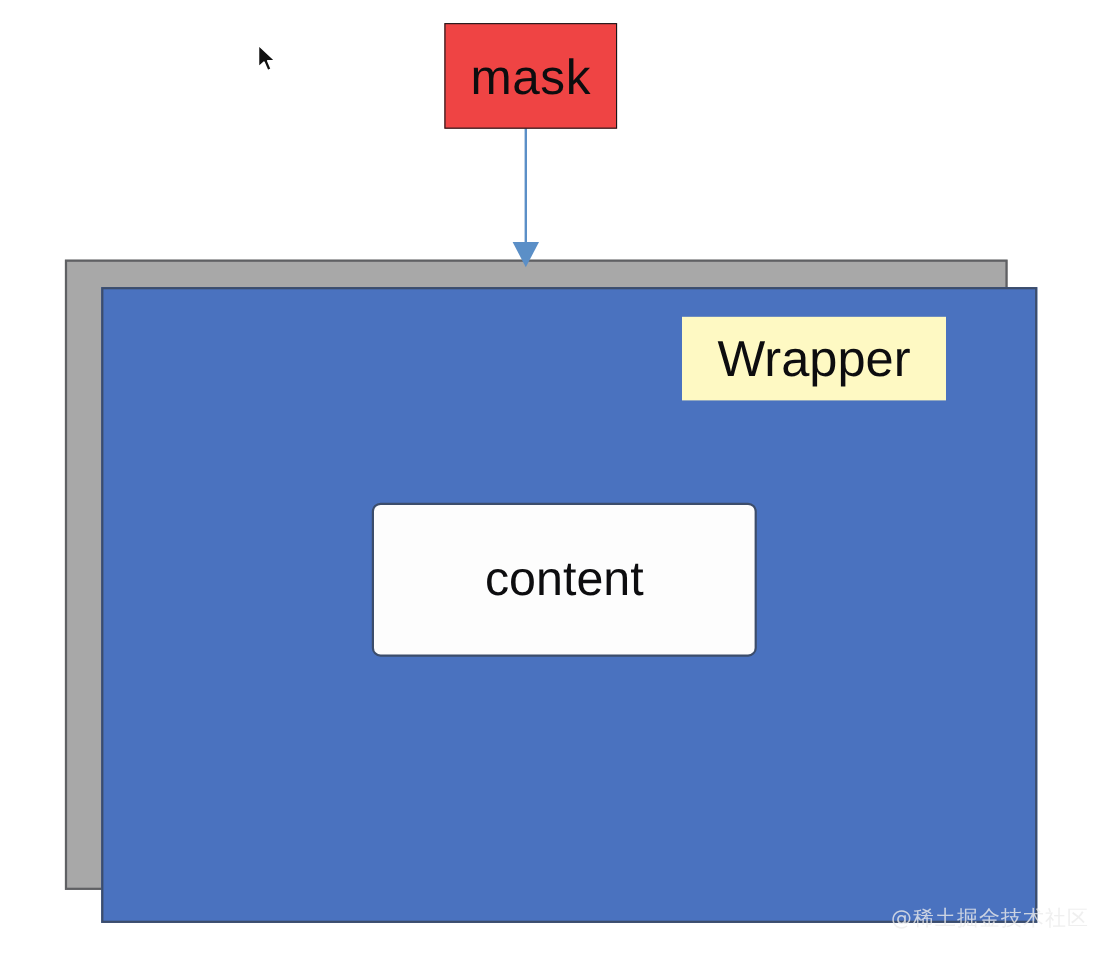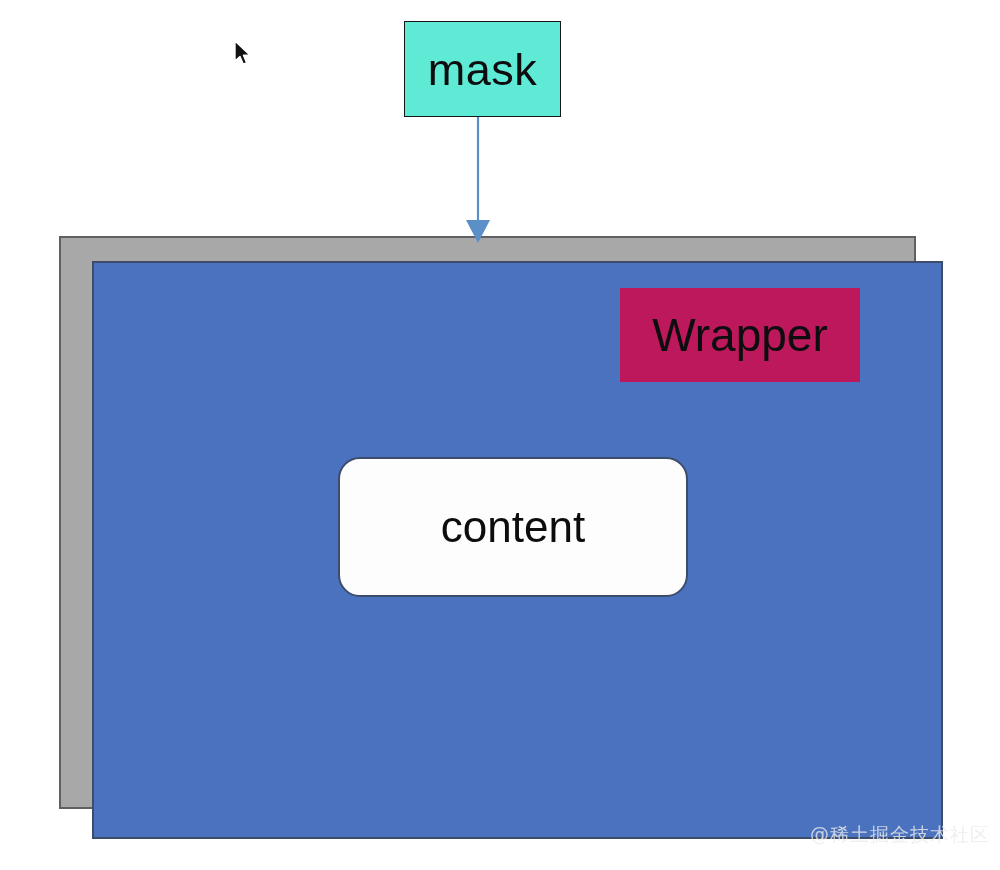--- a/index.html
+++ b/index.html
@@ -18,21 +18,21 @@
     overflow: hidden;
   }
 
   
   .mask-box {
     position: absolute;
     left: 404px;
     top: 21px;
     width: 157px;
     height: 96px;
-    background: #5eead4;
+    background: #ef4444;
     border: 1.5px solid #17171a;
     box-sizing: border-box;
     display: flex;
     align-items: center;
     justify-content: center;
     z-index: 40;
   }
   .mask-box .label {
     font-size: 45px;
     color: #0d0d0f;
@@ -74,22 +74,22 @@
     box-sizing: border-box;
     z-index: 20;
   }
 
   
   .wrapper-label-box {
     position: absolute;
     left: 620px;
     top: 288px;
     width: 240px;
-    height: 94px;
-    background: #be185d;
+    height: 76px;
+    background: #fef9c3;
     box-sizing: border-box;
     display: flex;
     align-items: center;
     justify-content: center;
     z-index: 25;
   }
   .wrapper-label-box .label {
     font-size: 46px;
     color: #0d0d0f;
     line-height: 1;
@@ -97,21 +97,21 @@
 
   
   .content-box {
     position: absolute;
     left: 338px;
     top: 457px;
     width: 350px;
     height: 140px;
     background: #fdfdfd;
     border: 2px solid #3c4d6b;
-    border-radius: 22px;
+    border-radius: 8px;
     box-sizing: border-box;
     display: flex;
     align-items: center;
     justify-content: center;
     z-index: 25;
   }
   .content-box .label {
     font-size: 44px;
     color: #0d0d0f;
     line-height: 1;

